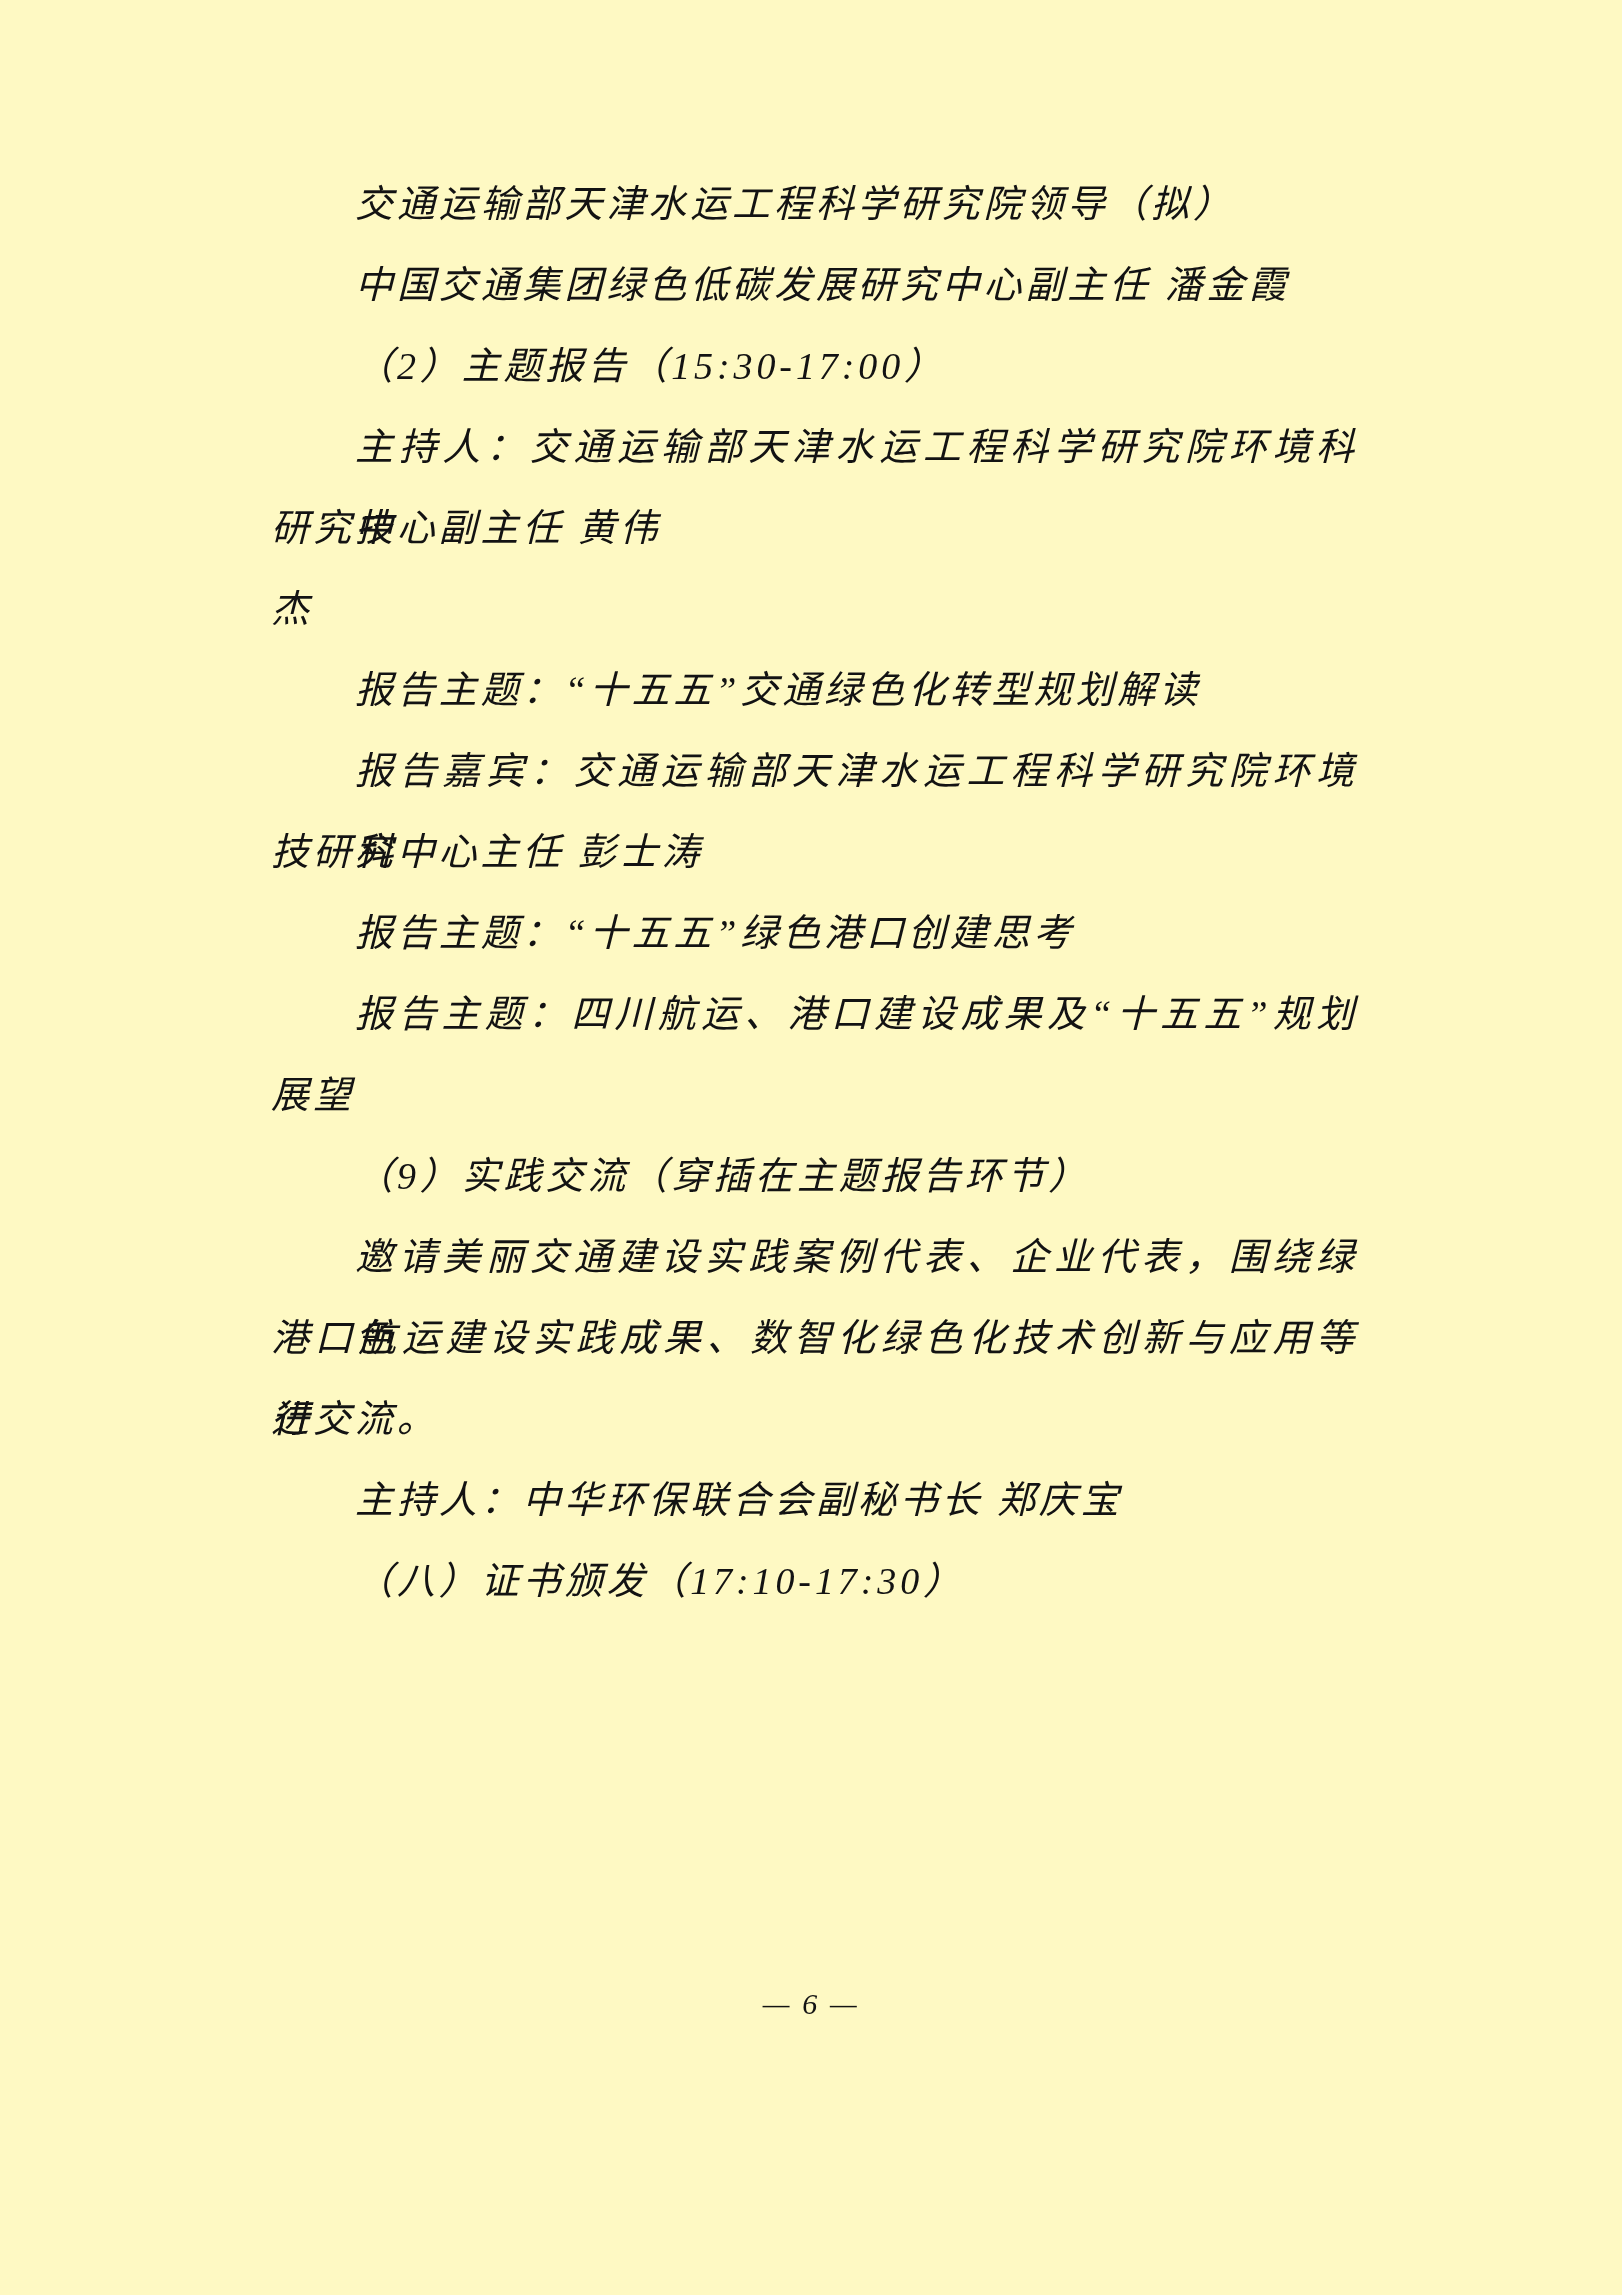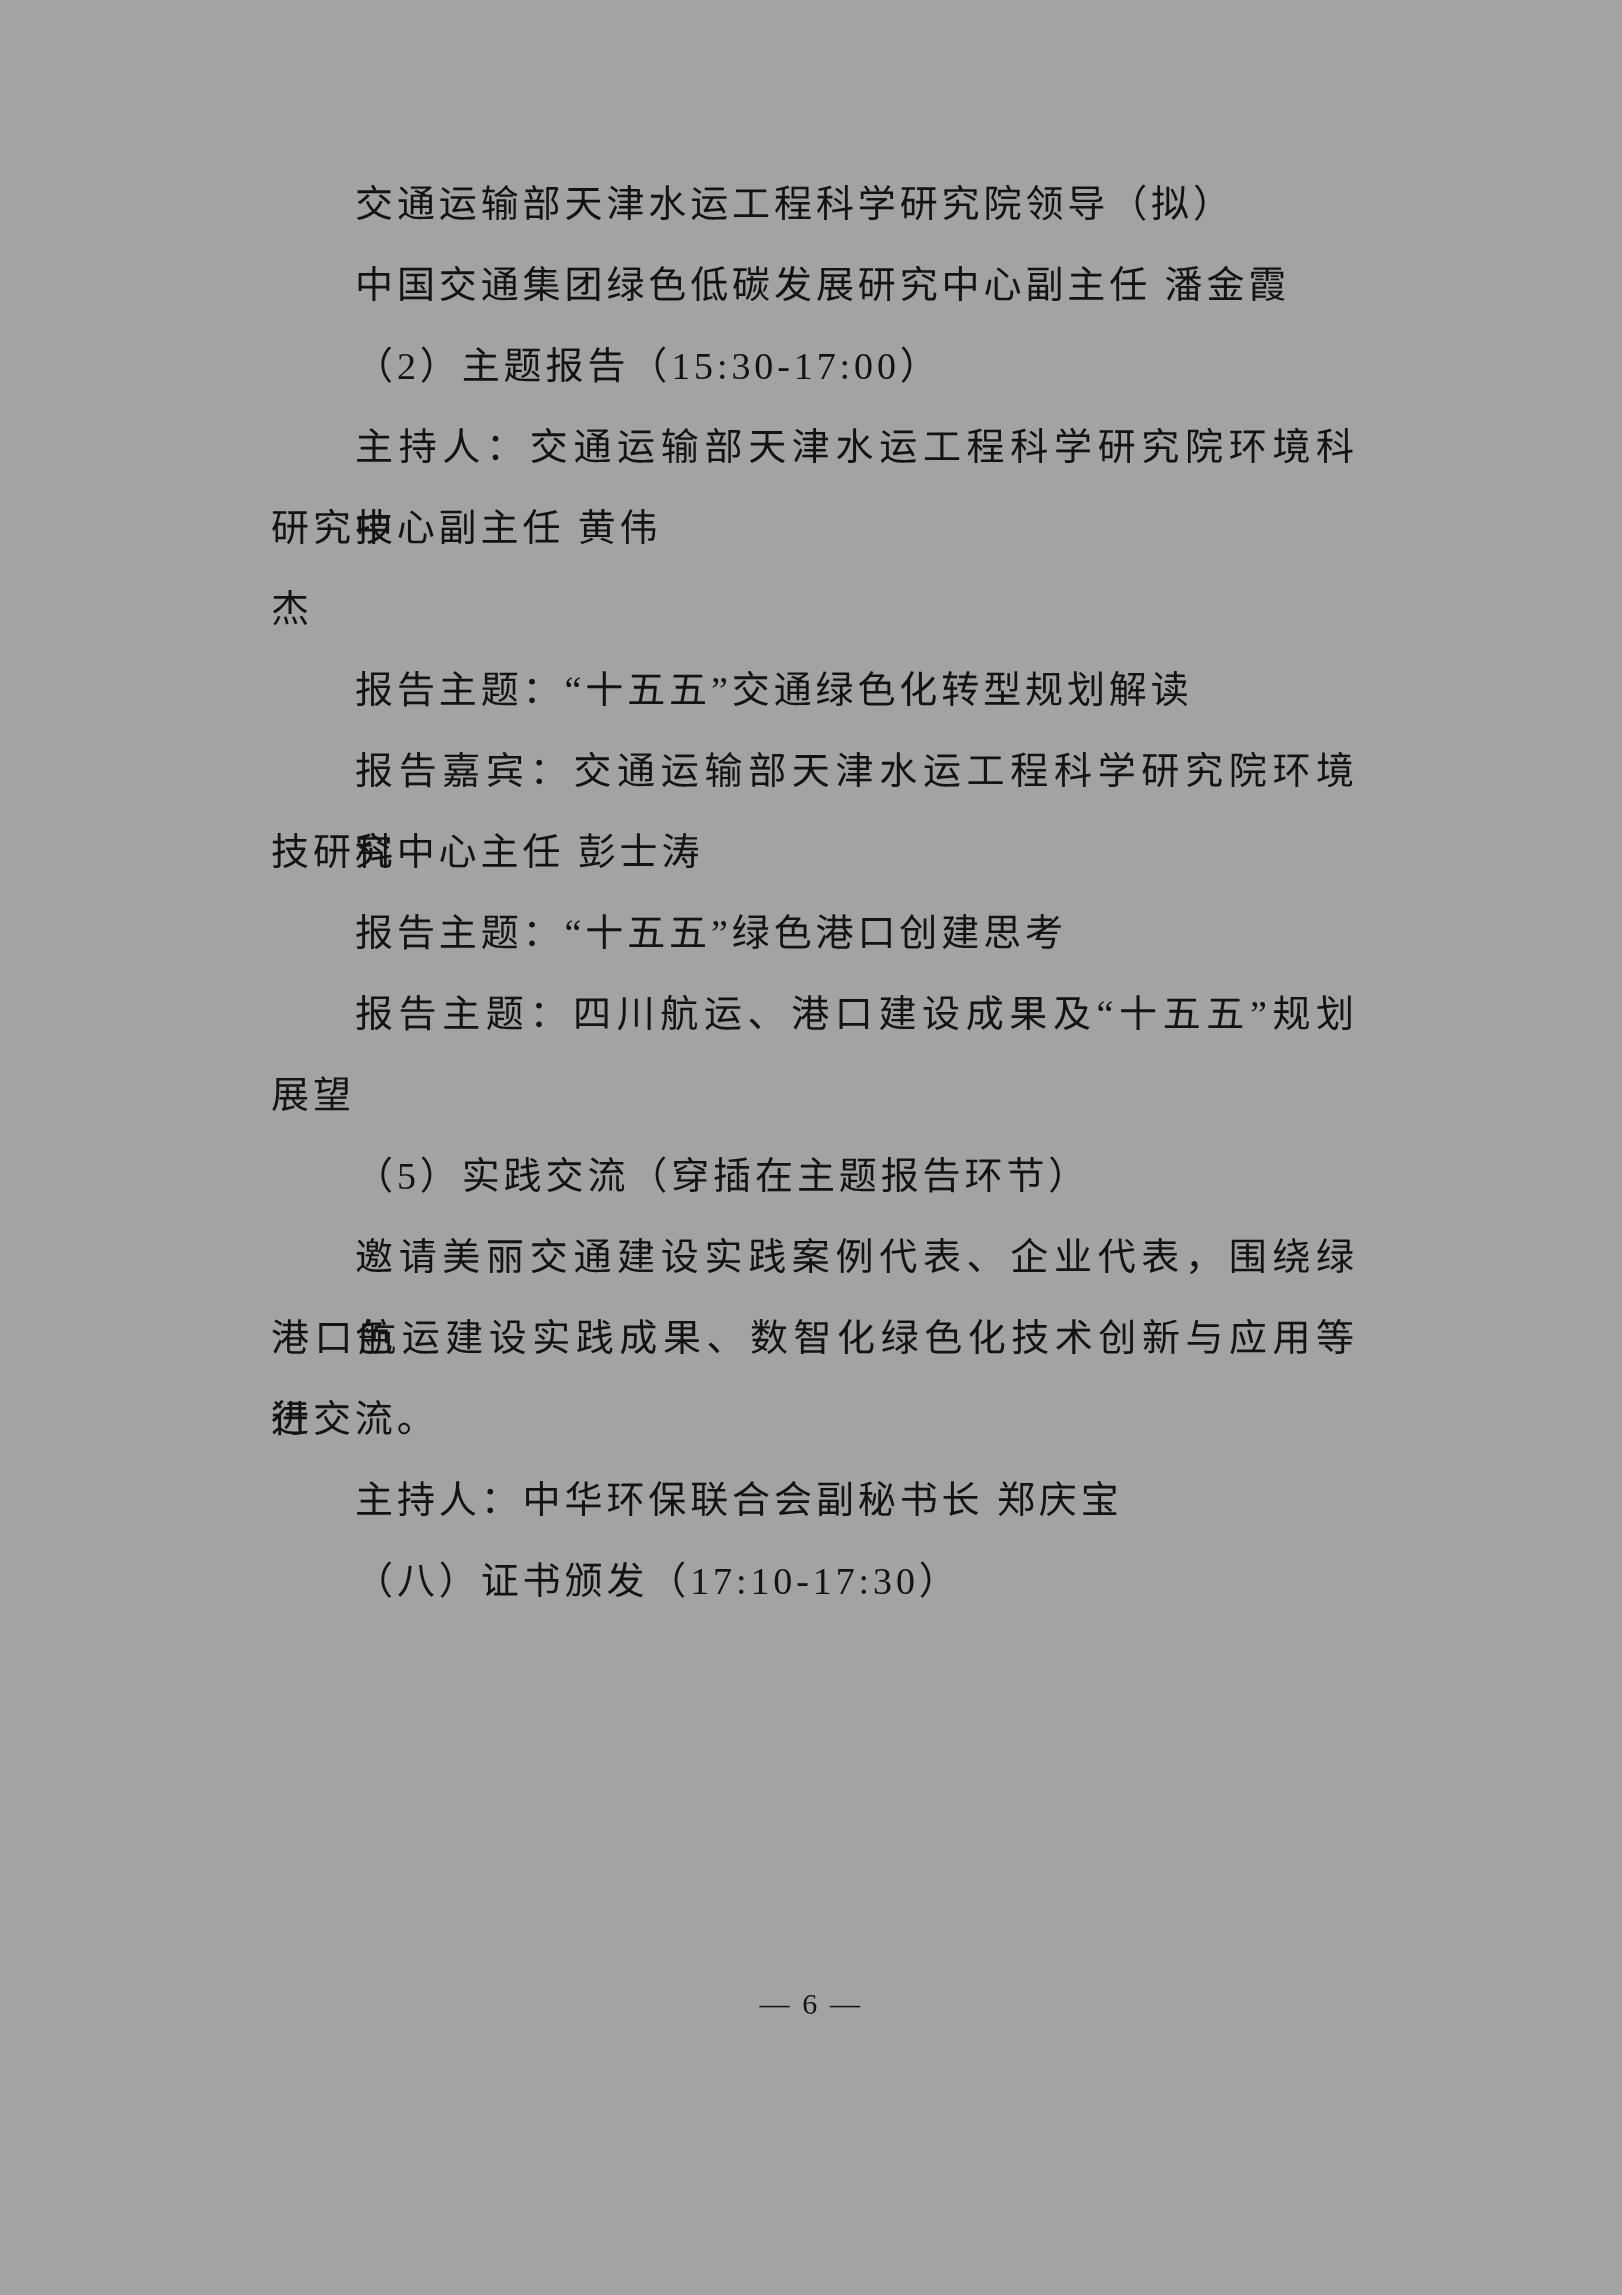--- a/index.html
+++ b/index.html
@@ -4,24 +4,25 @@
 <style>
   html, body {
     margin: 0;
     padding: 0;
     background: #ffffff;
   }
   .page {
     position: relative;
     width: 1622px;
     height: 2295px;
-    background: #a3a3a3;
+    background: #fef9c3;
     font-family: "Liberation Serif", "DejaVu Serif", serif;
     color: #131313;
     overflow: hidden;
+    font-style: italic;
   }
   .content {
     position: absolute;
     left: 271px;
     top: 164px;
     width: 1087px;
   }
   .line {
     font-size: 38px;
     height: 81px;
@@ -61,21 +62,21 @@
       <div class="line indent">（2）主题报告（15:30-17:00）</div>
       <div class="line indent fill">主持人：交通运输部天津水运工程科学研究院环境科技</div>
       <div class="line">研究中心副主任 黄伟</div>
       <div class="line">杰</div>
       <div class="line indent">报告主题：“十五五”交通绿色化转型规划解读</div>
       <div class="line indent fill">报告嘉宾：交通运输部天津水运工程科学研究院环境科</div>
       <div class="line">技研究中心主任 彭士涛</div>
       <div class="line indent">报告主题：“十五五”绿色港口创建思考</div>
       <div class="line indent fill">报告主题：四川航运、港口建设成果及“十五五”规划</div>
       <div class="line">展望</div>
-      <div class="line indent">（5）实践交流（穿插在主题报告环节）</div>
+      <div class="line indent">（9）实践交流（穿插在主题报告环节）</div>
       <div class="line indent fill">邀请美丽交通建设实践案例代表、企业代表，围绕绿色</div>
       <div class="line fill">港口航运建设实践成果、数智化绿色化技术创新与应用等进</div>
       <div class="line">行交流。</div>
       <div class="line indent">主持人：中华环保联合会副秘书长 郑庆宝</div>
       <div class="line indent">（八）证书颁发（17:10-17:30）</div>
     </main>
   <footer class="page-footer">
     <span>— 6 —</span>
   </footer>
 </div>

